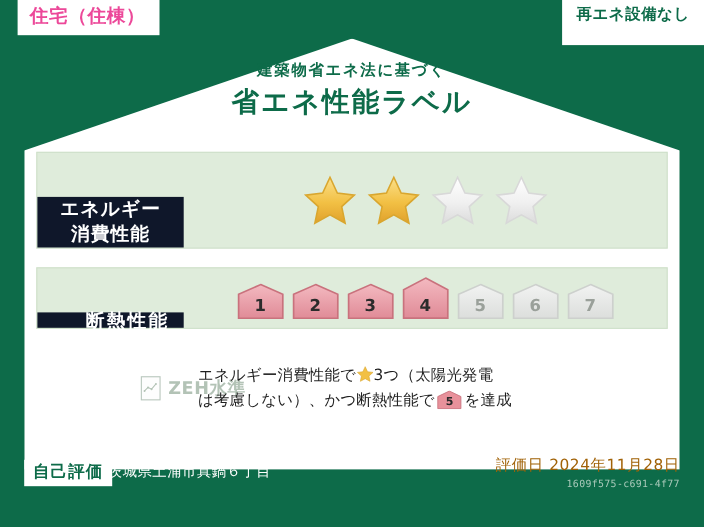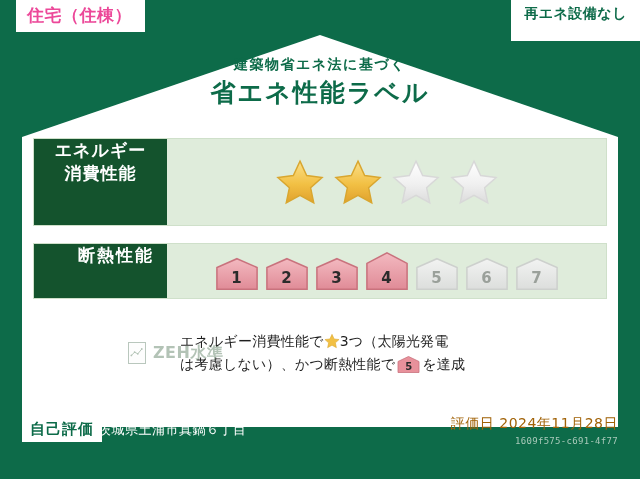--- a/index.html
+++ b/index.html
@@ -92,28 +92,29 @@
     display: flex;
     align-items: stretch;
     background: #dfecdb;
     border: 1px solid #cfe0ca;
     box-sizing: border-box;
   }
   .row-energy { top: 138px; height: 88px; }
   .row-insul  { top: 243px; height: 56px; }
 
   .row-label {
-    background: #14532d;
+    background: #0f172a;
     color: #ffffff;
     font-weight: bold;
     display: flex;
     flex-direction: column;
     align-items: center;
-    justify-content: flex-start;
+    justify-content: center;
     box-sizing: border-box;
+    margin-top: 40px;
   }
   .row-energy .row-label {
     width: 133px;
     font-size: 17px;
     line-height: 1.35;
     letter-spacing: 1px;
   }
   .row-insul .row-label {
     width: 133px;
     font-size: 17px;

